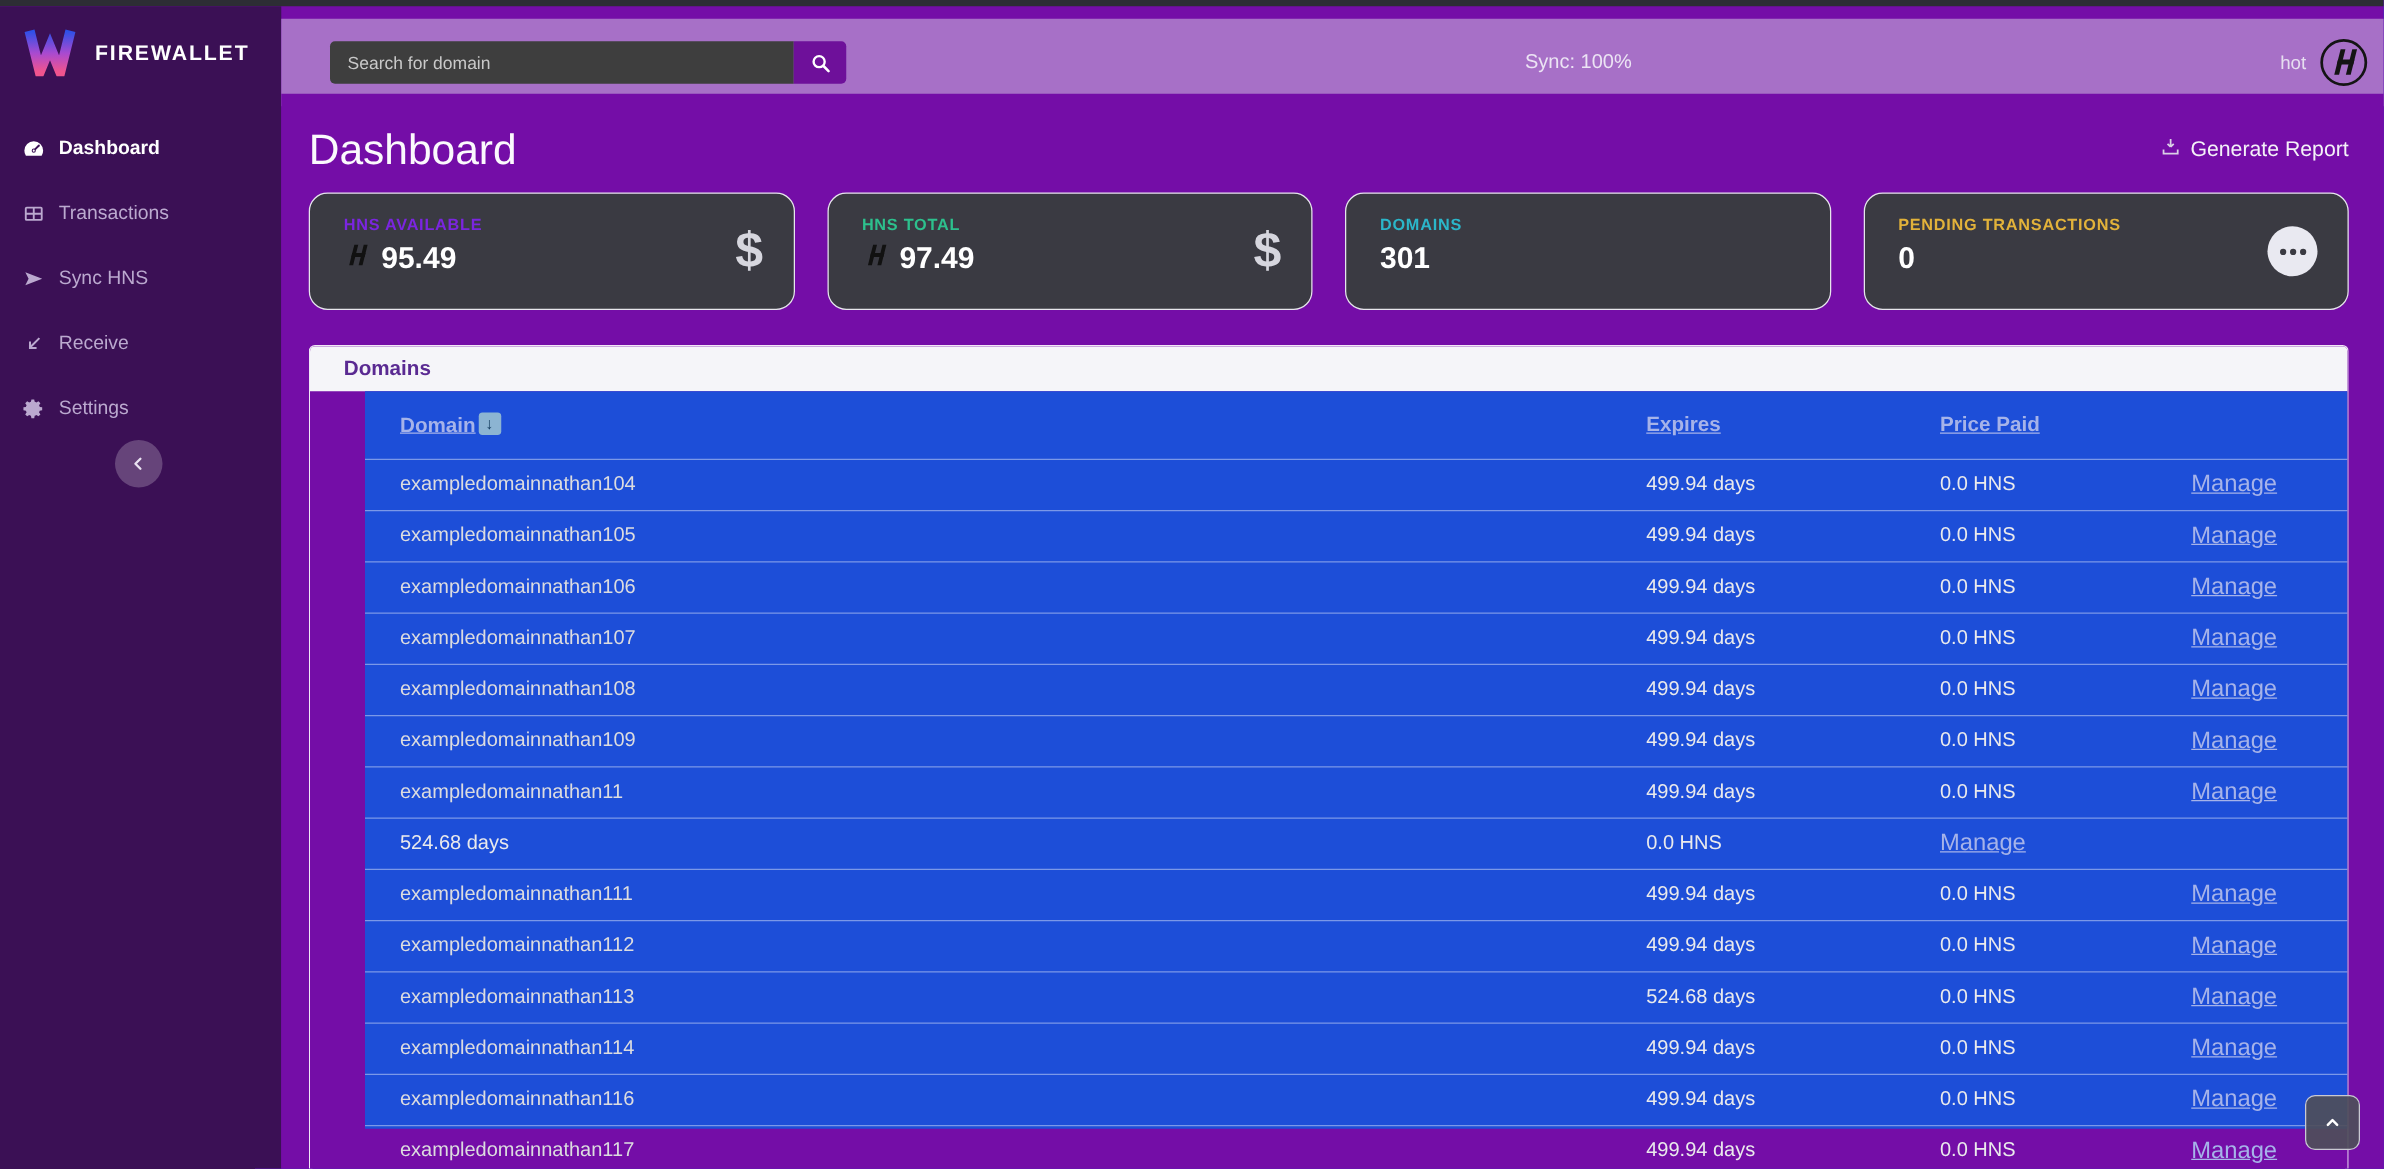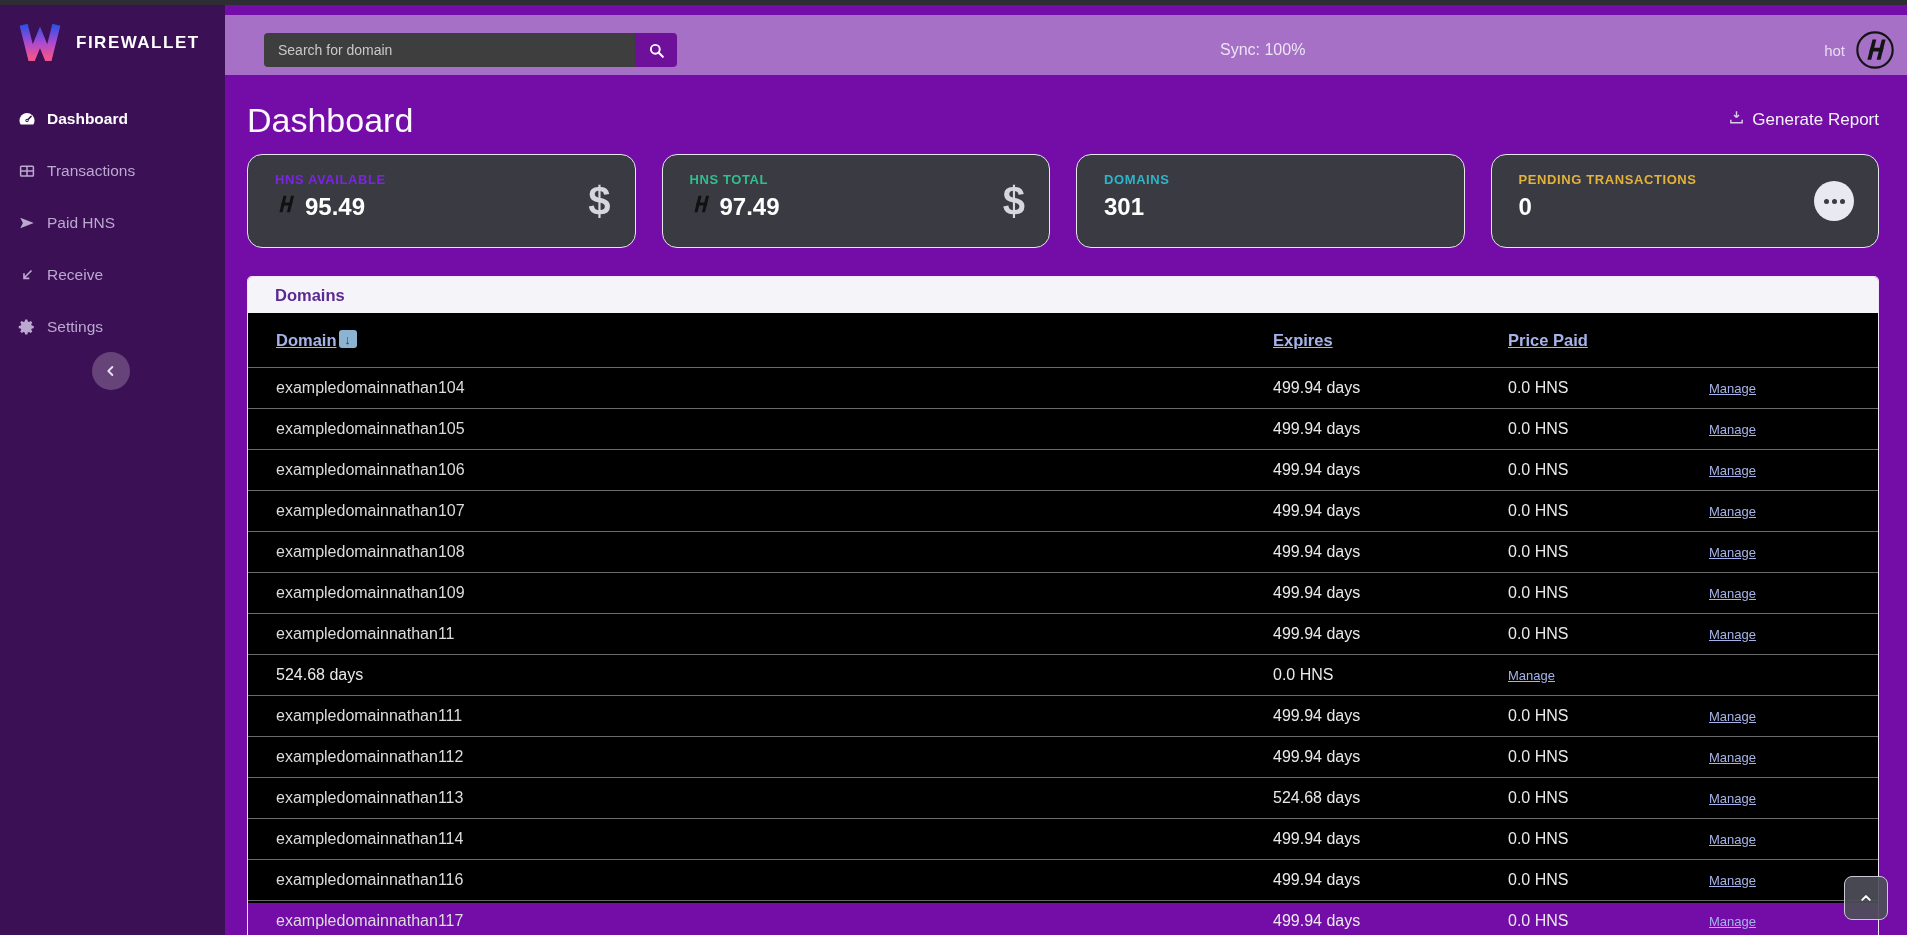--- a/index.html
+++ b/index.html
@@ -61,32 +61,32 @@
   .dollar{color:#d6d6de;font-size:40px;font-weight:800;}
   .ellipsis-circle{width:40px;height:40px;border-radius:50%;background:#e9e9f1;
     display:flex;align-items:center;justify-content:center;gap:3px;cursor:pointer;}
   .ellipsis-circle i{width:5px;height:5px;border-radius:50%;background:#3a3a42;display:block;}
 
   
   .panel{margin-top:28px;height:659px;border:1px solid rgba(255,255,255,.9);border-bottom:none;
     border-radius:5px 5px 0 0;overflow:hidden;box-sizing:border-box;}
   .panel-header{height:36px;background:#f5f5f9;display:flex;align-items:center;padding-left:27px;}
   .panel-title{color:#5a2a92;font-weight:bold;font-size:16.5px;}
-  .table{background:#000000;height:590px;}
+  .table{background:#1d4ed8;height:590px;margin-left:44px;}
   .trow,.thead{display:grid;grid-template-columns:997px 235px 201px auto;align-items:center;
     padding-left:28px;border-bottom:1px solid rgba(255,255,255,.42);}
   .thead{height:54px;}
   .trow{height:41px;box-sizing:border-box;}
   .col-link{color:#a6b3e9;font-weight:bold;font-size:16.5px;text-decoration:underline;cursor:pointer;}
   .sort-badge{display:inline-flex;align-items:center;justify-content:center;width:18px;height:18px;
     background:#8cb4d2;border-radius:3px;color:#123a5c;font-size:13px;font-weight:bold;
     margin-left:2px;text-decoration:none;vertical-align:2px;}
   .cell-domain{color:#dcdcdf;font-size:16px;}
   .cell-plain{color:#eaeaec;font-size:16px;}
-  .manage-link{color:#a6b3e9;font-size:13px;text-decoration:underline;cursor:pointer;justify-self:start;}
+  .manage-link{color:#a6b3e9;font-size:19px;text-decoration:underline;cursor:pointer;justify-self:start;}
 
   .scroll-top{position:absolute;right:19px;bottom:15px;width:42px;height:42px;border-radius:8px;
     background:rgba(78,78,90,.92);border:1px solid #c9c9d2;display:flex;align-items:center;
     justify-content:center;cursor:pointer;}
   .scroll-top svg{width:18px;height:18px;}
 </style>
 </head>
 <body>
 
 <div class="top-strip"></div>
@@ -126,21 +126,21 @@
           </svg>
         </span>
         <span class="nav-label">Transactions</span>
       </div>
       <div class="nav-item">
         <span class="nav-icon">
           <svg viewBox="0 0 24 24">
             <path fill="currentColor" d="M3 5l18 7-18 7 3.5-7z"></path>
           </svg>
         </span>
-        <span class="nav-label">Paid HNS</span>
+        <span class="nav-label">Sync HNS</span>
       </div>
       <div class="nav-item">
         <span class="nav-icon">
           <svg viewBox="0 0 24 24">
             <path fill="none" stroke="currentColor" stroke-width="2.2" d="M18 6L8 16M8 9.5v7h7"></path>
           </svg>
         </span>
         <span class="nav-label">Receive</span>
       </div>
       <div class="nav-item">

